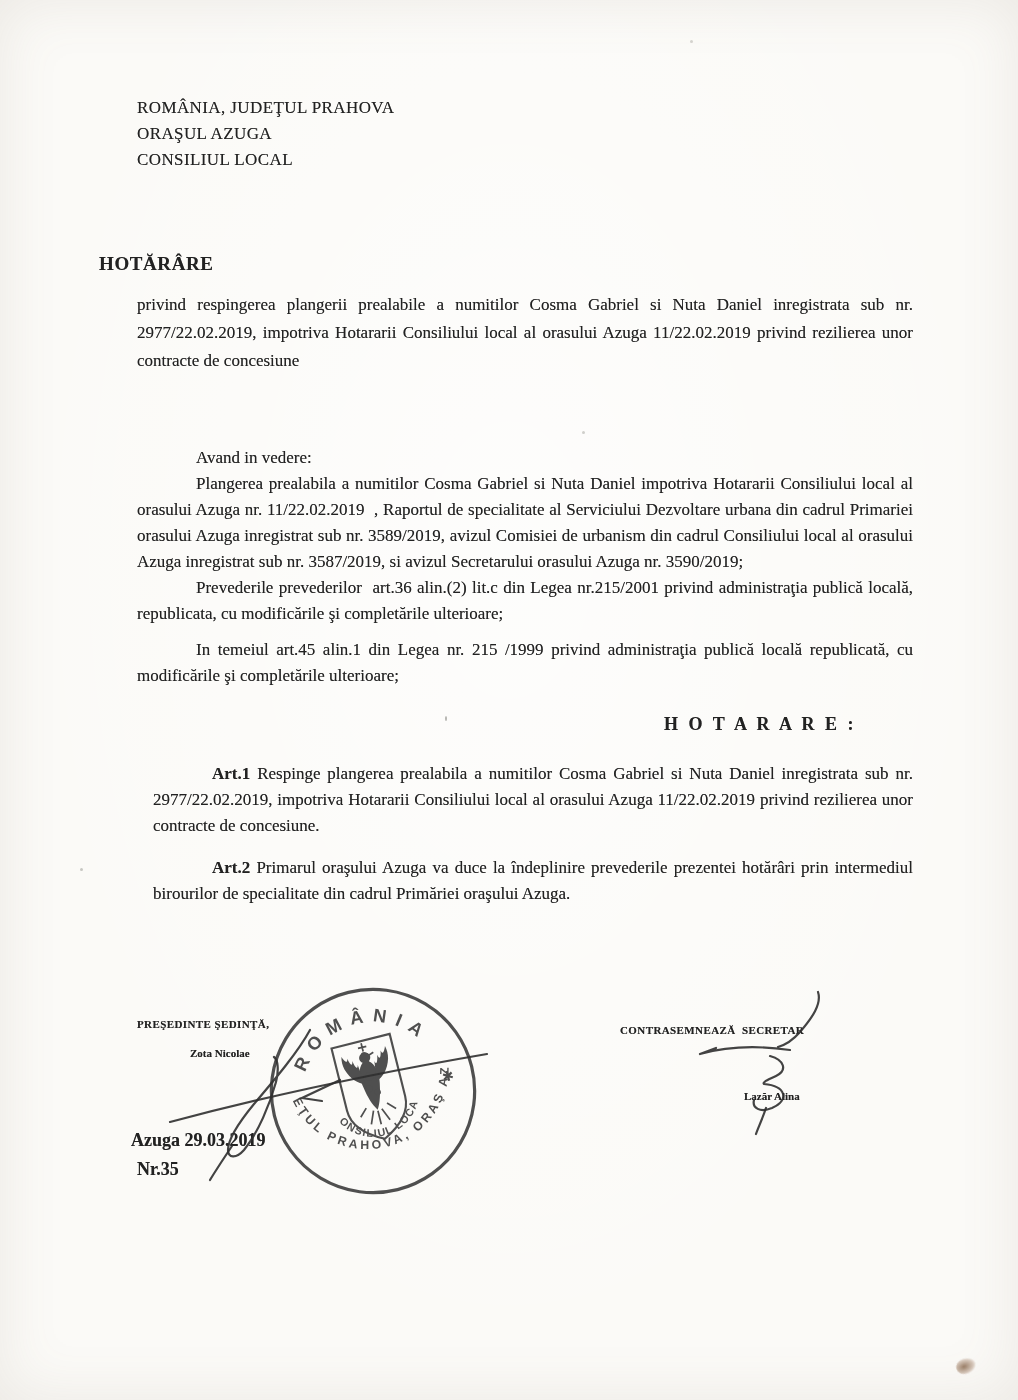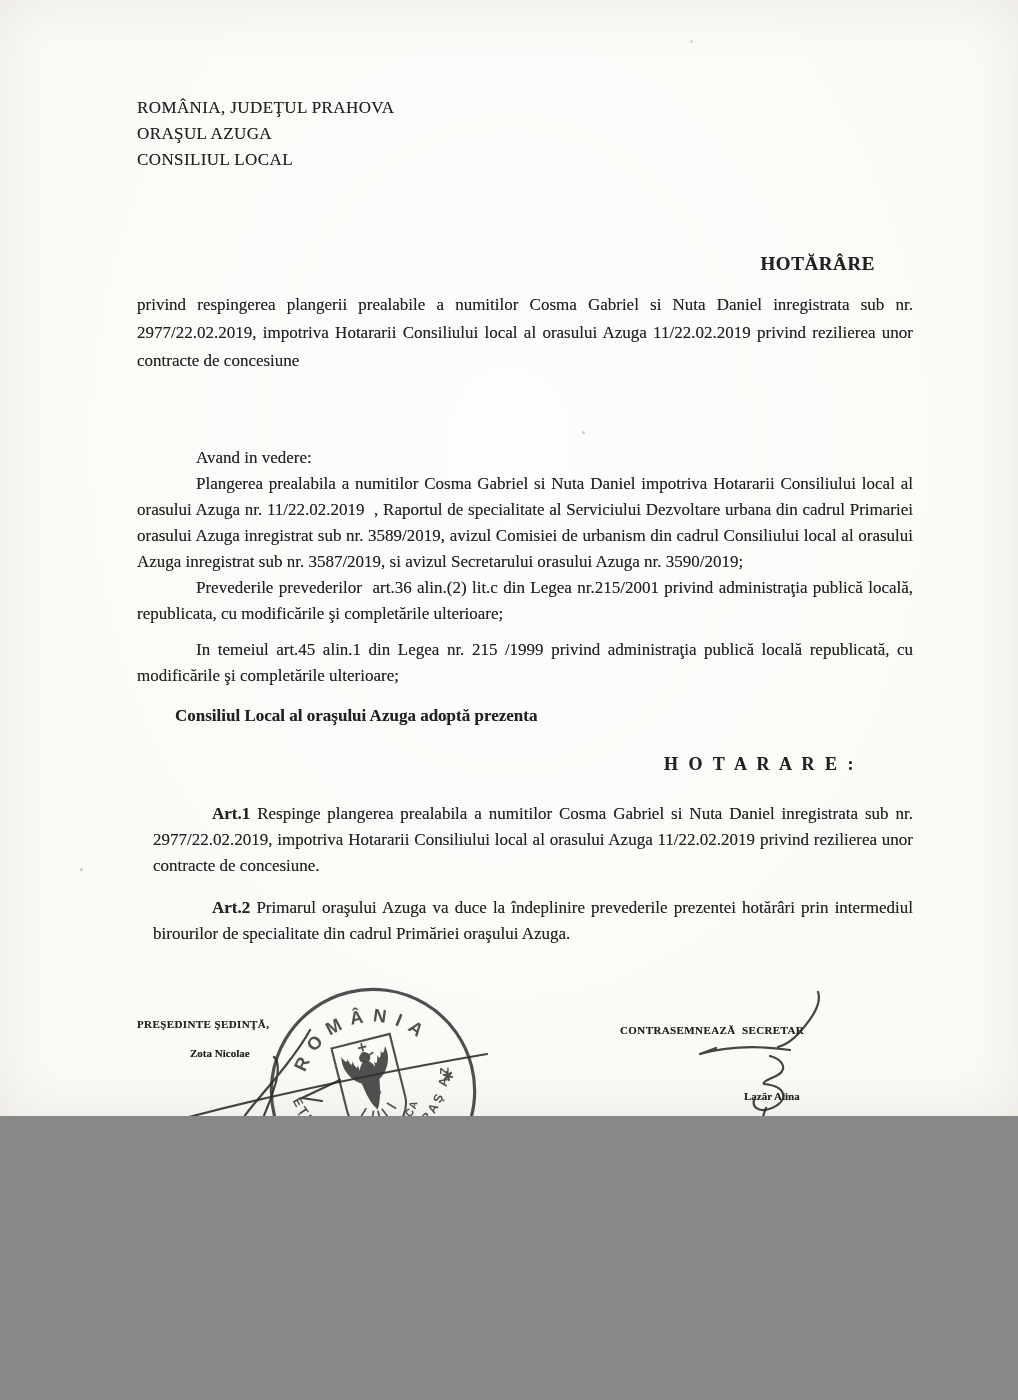--- a/index.html
+++ b/index.html
@@ -1,31 +1,31 @@
 <!DOCTYPE html>
 <html style="--paper: #fbfaf7; --ink: #222222; --stamp: #2a2a2a; --sig: #2f2f2f;"><head>
 <meta charset="utf-8">
 <style>
   :root{
     --paper:#fbfaf7; --ink:#222222; --stamp:#2a2a2a; --sig:#2f2f2f;
   }
   html,body{margin:0;padding:0;background:#888;}
   .page{
-    position:relative; width:1018px; height:1116px; margin:0 auto;
+    position:relative; width:1018px; height:1400px; margin:0 auto;
     background:
       radial-gradient(ellipse at 50% 40%, rgba(255,255,255,.6), rgba(0,0,0,0) 70%),
       var(--paper);
     font-family:"Liberation Serif","DejaVu Serif",serif;
     color:var(--ink); overflow:hidden;
     box-shadow:inset 0 0 60px rgba(120,110,90,.12);
   }
   .flow{padding:95px 105px 0 137px;}
   .letterhead{font-size:17px; line-height:26px; letter-spacing:.4px;}
   .doc-title{
-    margin-top:78px; text-align:right; transform:translateX(-38px);
+    margin-top:78px; text-align:left; transform:translateX(-38px);
     font-weight:700; font-size:19px; line-height:26px; letter-spacing:.6px;
   }
   .doc-subtitle{
     margin:14px 0 0 0; font-size:17px; line-height:28px; text-align:justify;
   }
   .intro{margin:70px 0 0 0; font-size:17px; line-height:26px; text-indent:59px;}
   .par{
     margin:0; font-size:17px; line-height:26px; text-align:justify; text-indent:59px;
   }
   .par.gap-sm{margin-top:10px;}
@@ -72,21 +72,20 @@
     </div>
 
     <div class="doc-title">HOTĂRÂRE</div>
     <p class="doc-subtitle">privind respingerea plangerii prealabile a numitilor Cosma Gabriel si Nuta Daniel inregistrata sub nr. 2977/22.02.2019, impotriva Hotararii Consiliului local al orasului Azuga 11/22.02.2019 privind rezilierea unor contracte de concesiune</p>
 
     <p class="intro">Avand in vedere:</p>
     <p class="par">Plangerea prealabila a numitilor Cosma Gabriel si Nuta Daniel impotriva Hotararii Consiliului local al orasului Azuga nr. 11/22.02.2019&nbsp; , Raportul de specialitate al Serviciului Dezvoltare urbana din cadrul Primariei orasului Azuga inregistrat sub nr. 3589/2019, avizul Comisiei de urbanism din cadrul Consiliului local al orasului Azuga inregistrat sub nr. 3587/2019, si avizul Secretarului orasului Azuga nr. 3590/2019;</p>
     <p class="par">Prevederile prevederilor &nbsp;art.36 alin.(2) lit.c din Legea nr.215/2001 privind administraţia publică locală, republicata, cu modificările şi completările ulterioare;</p>
     <p class="par gap-sm">In temeiul art.45 alin.1 din Legea nr. 215 /1999 privind administraţia publică locală republicată, cu modificările şi completările ulterioare;</p>
 
-    <p class="adoption">Consiliul Local al oraşului Azuga adoptă prezenta</p>
     <p class="decision-heading">H O T A R A R E :</p>
 
     <p class="par article"><b>Art.1</b> <span>Respinge plangerea prealabila a numitilor Cosma Gabriel si Nuta Daniel inregistrata sub nr. 2977/22.02.2019, impotriva Hotararii Consiliului local al orasului Azuga 11/22.02.2019 privind rezilierea unor contracte de concesiune.</span></p>
     <p class="par article second"><b>Art.2</b> <span>Primarul oraşului Azuga va duce la îndeplinire prevederile prezentei hotărâri prin intermediul birourilor de specialitate din cadrul Primăriei oraşului Azuga.</span></p>
   </div>
 
   <div class="abs-text" id="sig-left-title">PREŞEDINTE ŞEDINŢĂ,</div>
   <div class="abs-text" id="sig-left-name">Zota Nicolae</div>
   <div class="abs-text" id="sig-right-title">CONTRASEMNEAZĂ&nbsp; SECRETAR</div>
   <div class="abs-text" id="sig-right-name">Lazăr Alina</div>

